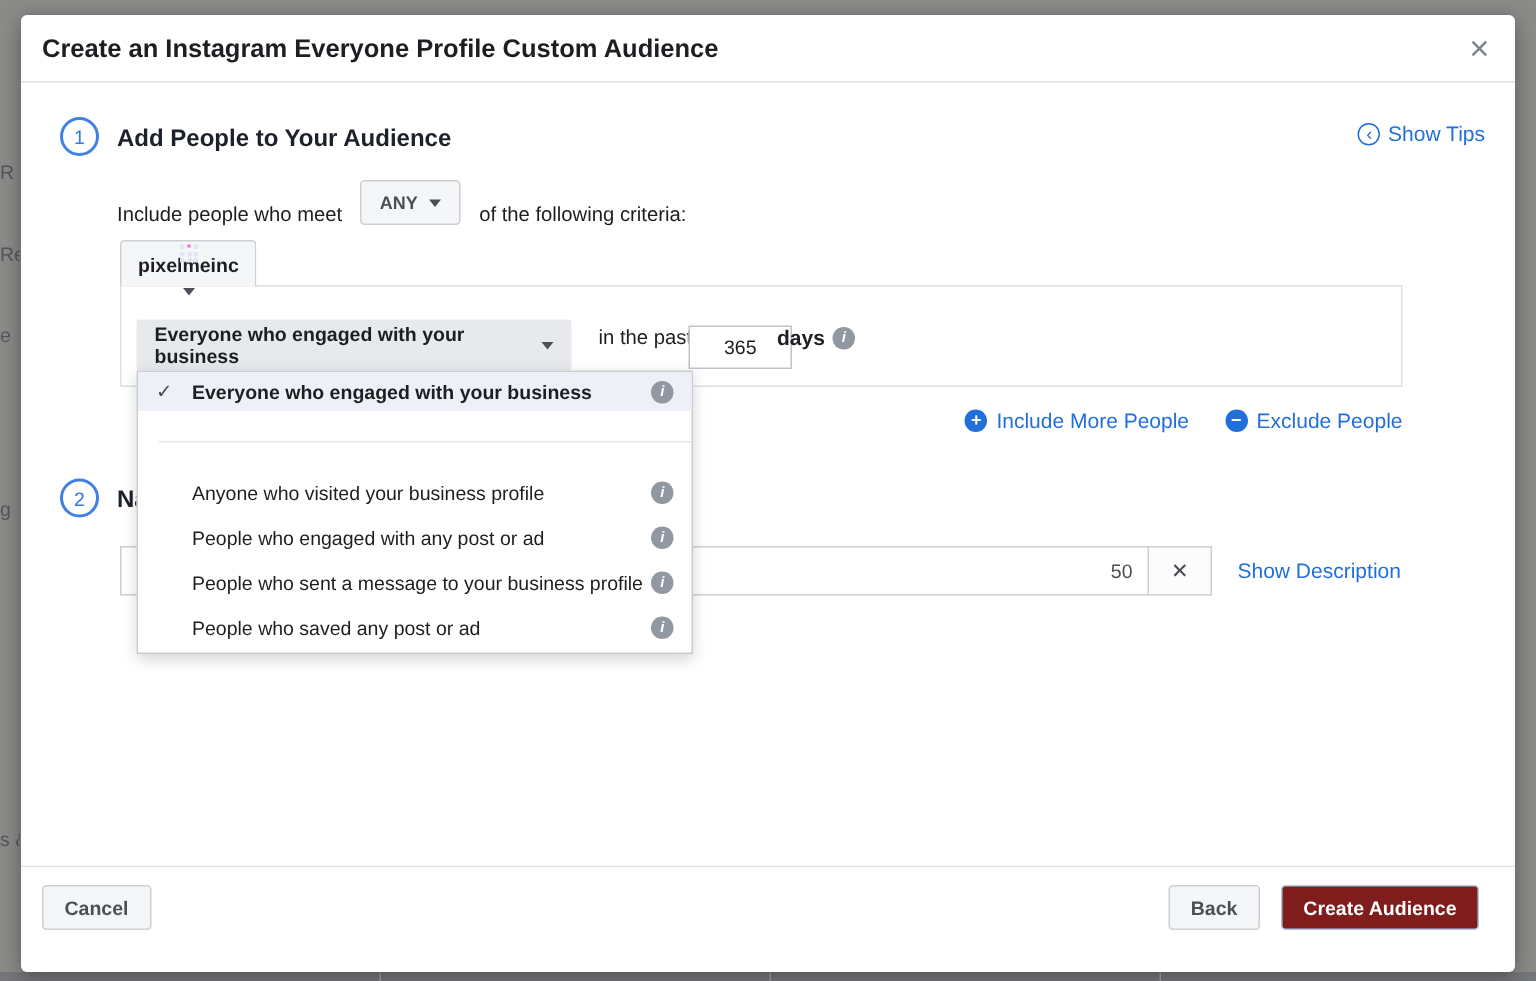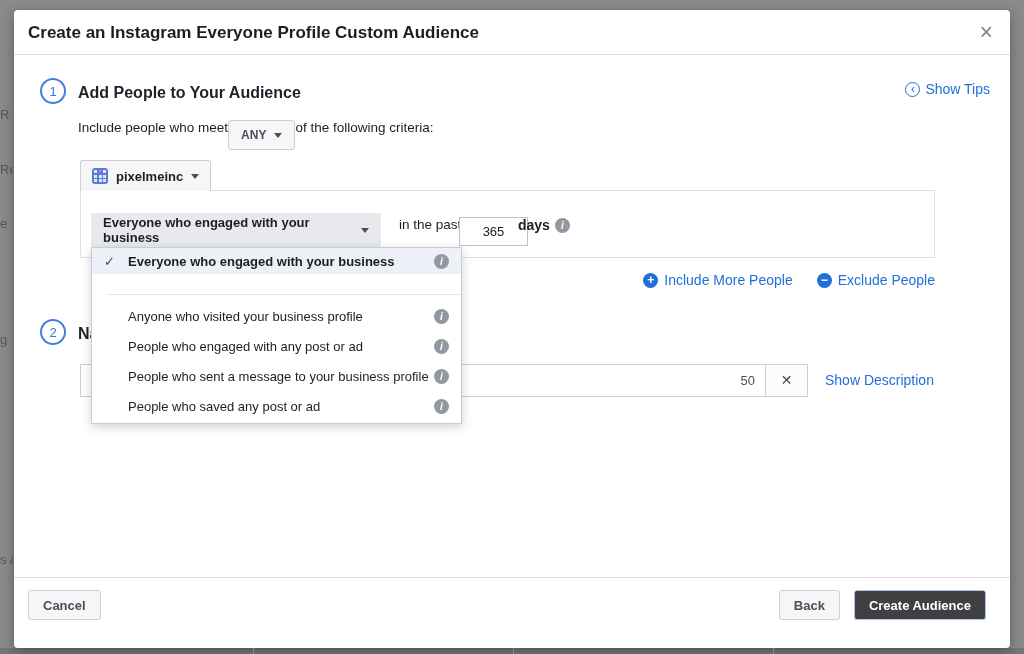--- a/index.html
+++ b/index.html
@@ -30,31 +30,31 @@
   .c2 { left:26px; top:309px; }
   .step-heading { position:absolute; left:64px; font-size:16px; font-weight:bold; color:#1d2129; }
   .h1 { top:74px; }
   .h2 { top:315px; }
 
   .show-tips { position:absolute; right:20px; top:71px; display:flex; align-items:center; gap:5px;
                color:#216fdb; font-size:14px; cursor:pointer; }
   .tip-circ { width:15px; height:15px; border:1px solid #216fdb; border-radius:50%; font-size:12px;
               line-height:13px; text-align:center; color:#216fdb; }
 
-  .sentence { position:absolute; left:64px; top:110px; display:flex; align-items:flex-start; 
+  .sentence { position:absolute; left:64px; top:110px; display:flex; align-items:flex-end; gap:12px;
               font-size:13.5px; color:#1c1e21; }
   .any-btn { display:flex; align-items:center; gap:8px; padding:7px 12px; background:#f5f6f7;
              border:1px solid #ccd0d5; border-radius:3px; font-size:12px; font-weight:bold;
              color:#4b4f56; cursor:pointer; }
   .caret { width:0; height:0; border-left:4px solid transparent; border-right:4px solid transparent;
            border-top:5px solid #4b4f56; display:inline-block; }
 
   .src-tab { position:absolute; left:66px; top:150px; height:31px; display:flex; align-items:center;
              gap:8px; padding:0 11px; background:#f5f6f7; border:1px solid #ccd0d5; border-bottom:none;
-             border-radius:3px 3px 0 0; font-size:13px; font-weight:bold; color:#1c1e21; z-index:3; cursor:pointer; }
+             border-radius:3px 3px 0 0; font-size:13px; font-weight:bold; color:#1c1e21; z-index:3; cursor:pointer;flex-direction:column; }
   .ig-icon { width:16px; height:16px; border-radius:3px; background:#5b7bd5; position:relative; }
   .ig-icon i { position:absolute; width:3px; height:3px; background:#dfe6f5; }
   .ig-icon i:nth-child(1){left:2px;top:2px;} .ig-icon i:nth-child(2){left:7px;top:2px;width:2px;height:2px;background:#f6c;}
   .ig-icon i:nth-child(3){left:11px;top:2px;} .ig-icon i:nth-child(4){left:2px;top:7px;}
   .ig-icon i:nth-child(5){left:7px;top:7px;} .ig-icon i:nth-child(6){left:11px;top:7px;}
   .ig-icon i:nth-child(7){left:2px;top:11px;} .ig-icon i:nth-child(8){left:7px;top:11px;}
   .ig-icon i:nth-child(9){left:11px;top:11px;}
 
   .panel { position:absolute; left:66px; top:180px; width:855px; height:68px;
            border:1px solid #dddfe2; background:#fff; z-index:2; }
@@ -69,21 +69,21 @@
             font-weight:bold; font-style:italic; text-align:center; line-height:15px; display:inline-block;
             cursor:pointer; flex:none; }
   .panel .info-i { position:absolute; left:474px; top:27px; }
 
   .menu { position:absolute; left:77px; top:237px; width:371px; background:#fff;
           border:1px solid #c9cdd2; box-shadow:0 3px 10px rgba(0,0,0,.18); z-index:5; padding-bottom:2px; }
   .menu-sel { height:26px; background:#edf1f7; display:flex; align-items:center; padding:0 12px; cursor:pointer; }
   .menu-sel .chk { width:24px; font-size:13px; color:#464b52; }
   .menu-sel .txt { flex:1; font-size:13px; font-weight:bold; color:#1c1e21; }
   .menu-div { border-top:1px solid #e4e6e9; margin:20px 0 0 14px; }
-  .menu-items { margin-top:6px; }
+  .menu-items { margin-top:18px; }
   .menu-item { height:30px; display:flex; align-items:center; padding:0 12px 0 36px; cursor:pointer; }
   .menu-item .txt { flex:1; font-size:13px; color:#1c1e21; }
 
   .inc-exc { position:absolute; right:75px; top:262px; display:flex; gap:24px; }
   .blue-link { display:flex; align-items:center; gap:6px; color:#216fdb; font-size:14px; cursor:pointer; }
   .sign-circ { width:15px; height:15px; border-radius:50%; background:#216fdb; color:#fff; font-size:12px;
                font-weight:bold; text-align:center; line-height:14px; flex:none; }
 
   .name-wrap { position:absolute; left:66px; top:354px; width:686px; height:33px; }
   .name-input { width:100%; height:100%; border:1px solid #ccd0d5; padding:0 36px 0 11px; font-size:13px;
@@ -94,21 +94,21 @@
                border-left:none; background:#fcfcfd; font-size:14px; color:#464b52; text-align:center;
                line-height:31px; cursor:pointer; }
   .show-desc { position:absolute; left:811px; top:354px; line-height:33px; font-size:14px; color:#216fdb; cursor:pointer; }
 
   .footer { position:absolute; left:0; right:0; bottom:0; height:71px; border-top:1px solid #dddfe2;
             border-radius:0 0 4px 4px; }
   .btn { height:30px; border:1px solid #ccd0d5; border-radius:3px; background:#f5f6f7; font-size:13px;
          font-weight:bold; color:#4b4f56; font-family:inherit; padding:0 14px; cursor:pointer; }
   .cancel { position:absolute; left:14px; top:12px; }
   .footer-right { position:absolute; right:24px; top:12px; display:flex; gap:14px;padding-left:30px; }
-  .btn-primary-disabled { background:#404040; border:1px solid #abc7f0; color:#fff; cursor:default; }
+  .btn-primary-disabled { background:#7f1d1d; border:1px solid #abc7f0; color:#fff; cursor:default; }
 </style>
 </head>
 <body>
 
 <div class="bg-frag frag-0">R</div>
 <div class="bg-frag frag-1">Re</div>
 <div class="bg-frag frag-2">e</div>
 <div class="bg-frag frag-3">g</div>
 <div class="bg-frag frag-4">s &amp;</div>
 <div class="bg-bottom"></div>

